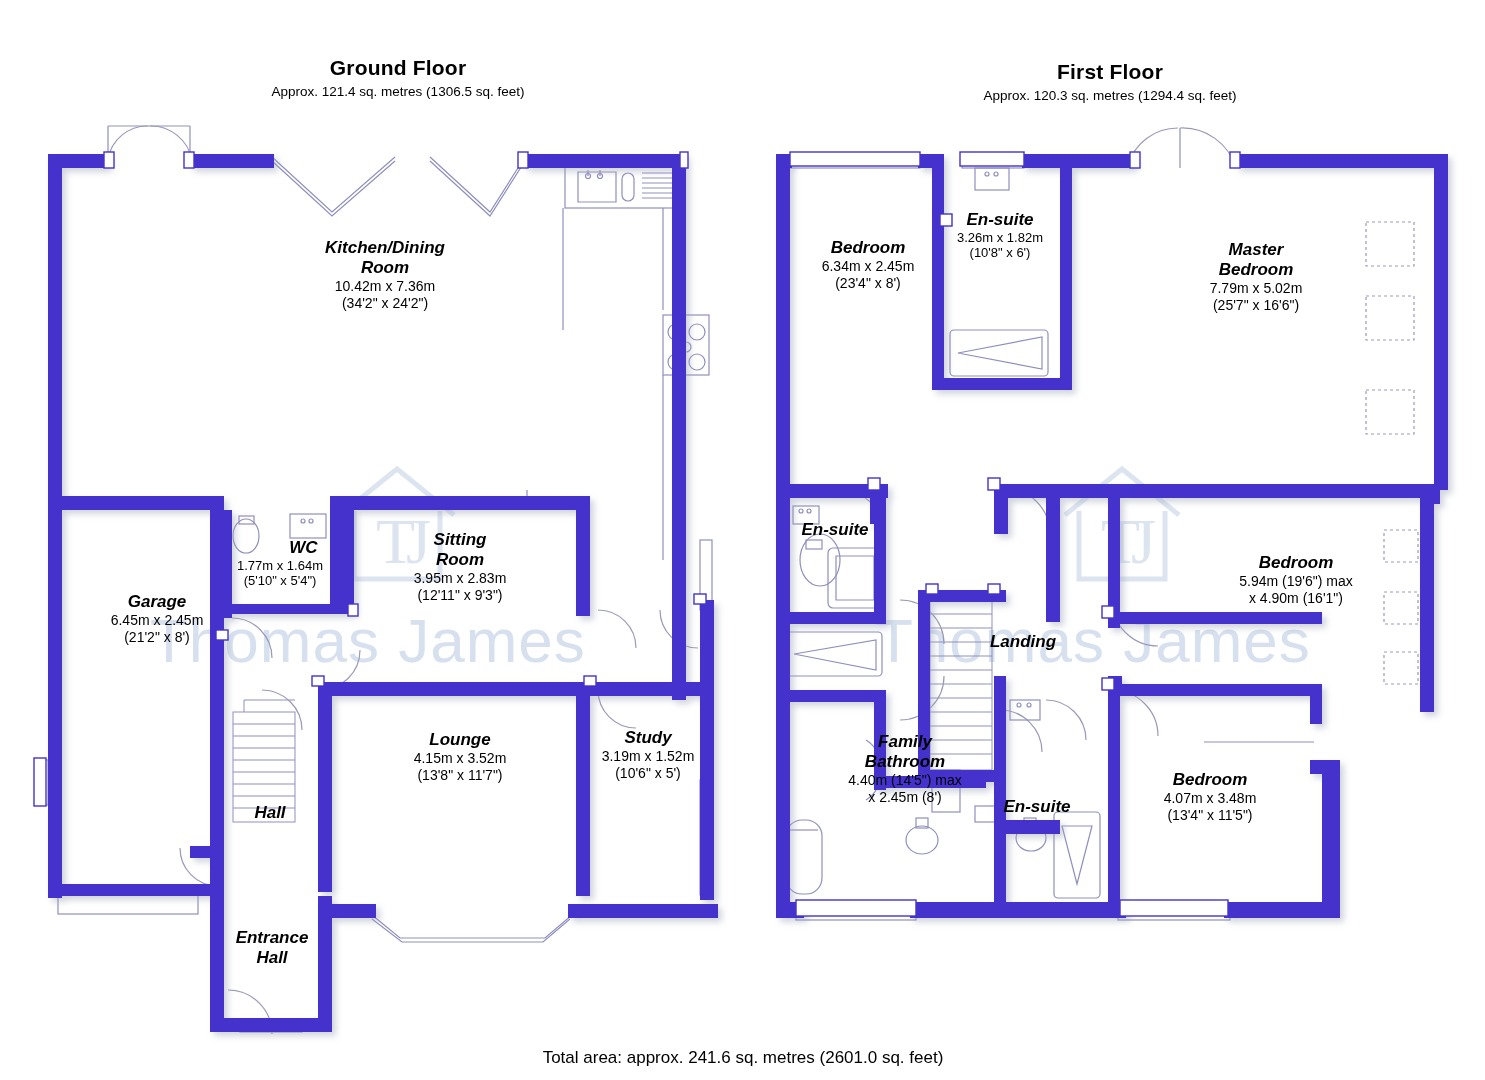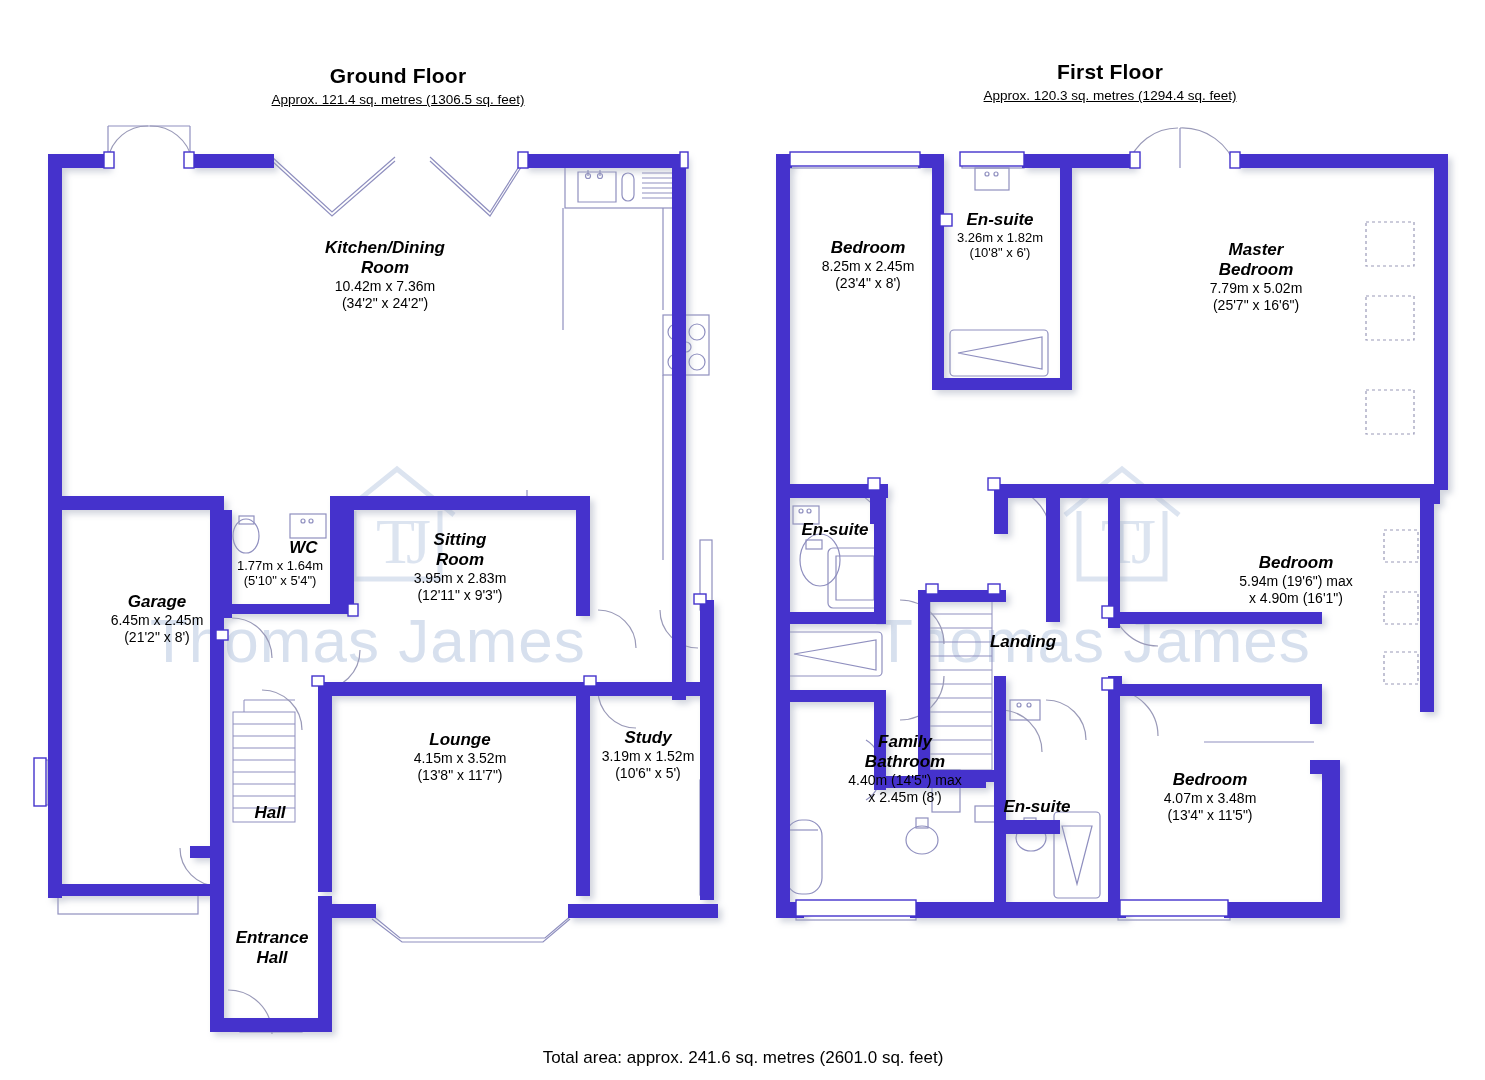--- a/index.html
+++ b/index.html
@@ -5,21 +5,21 @@
   html,body{margin:0;padding:0;background:#ffffff;}
   body{
     width:1485px;height:1080px;position:relative;overflow:hidden;
     font-family:"Liberation Sans",sans-serif;color:#000;
   }
   .stage{position:absolute;inset:0;}
 
   
   .floor-title{position:absolute;text-align:center;}
   .floor-title .ft-name{font-size:21px;font-weight:bold;letter-spacing:.2px;}
-  .floor-title .ft-sub{font-size:13.5px;font-weight:normal;margin-top:4px;text-decoration:underline;}
+  .floor-title .ft-sub{font-size:13.5px;font-weight:normal;margin-top:4px;}
 
   .room{position:absolute;text-align:center;line-height:1.18;}
   .room .rm-name{font-size:17px;font-weight:bold;font-style:italic;}
   .room .rm-dim{font-size:14px;font-weight:normal;}
   .room.sm .rm-name{font-size:15px;}
   .room.sm .rm-dim{font-size:13px;}
 
   .total-area{position:absolute;text-align:center;font-size:17px;}
 
   
@@ -349,21 +349,21 @@
         <rect x="988" y="584" width="12" height="10"></rect>
         <rect x="940" y="214" width="12" height="12"></rect>
         <rect x="868" y="478" width="12" height="12"></rect>
         <rect x="1102" y="606" width="12" height="12"></rect>
         <rect x="1102" y="678" width="12" height="12"></rect>
         <rect x="988" y="478" width="12" height="12"></rect>
       </g>
     </g>
   </svg>
 
-  <div class="floor-title" style="left:198px;top:64px;width:400px;">
+  <div class="floor-title" style="left:198px;top:56px;width:400px;">
     <div class="ft-name">Ground Floor</div>
     <div class="ft-sub">Approx. 121.4 sq. metres (1306.5 sq. feet)</div>
   </div>
 
   <div class="floor-title" style="left:910px;top:60px;width:400px;">
     <div class="ft-name">First Floor</div>
     <div class="ft-sub">Approx. 120.3 sq. metres (1294.4 sq. feet)</div>
   </div>
 
   <div class="room" style="left:270px;top:238px;width:230px;">
@@ -408,21 +408,21 @@
     <div class="rm-name">Hall</div>
   </div>
 
   <div class="room" style="left:202px;top:928px;width:140px;">
     <div class="rm-name">Entrance</div>
     <div class="rm-name">Hall</div>
   </div>
 
   <div class="room" style="left:778px;top:238px;width:180px;">
     <div class="rm-name">Bedroom</div>
-    <div class="rm-dim">8.25m x 2.45m</div>
+    <div class="rm-dim">6.34m x 2.45m</div>
     <div class="rm-dim">(23'4" x 8')</div>
   </div>
 
   <div class="room sm" style="left:930px;top:210px;width:140px;">
     <div class="rm-name" style="font-size:17px;">En-suite</div>
     <div class="rm-dim">3.26m x 1.82m</div>
     <div class="rm-dim">(10'8" x 6')</div>
   </div>
 
   <div class="room" style="left:1152px;top:240px;width:208px;">

